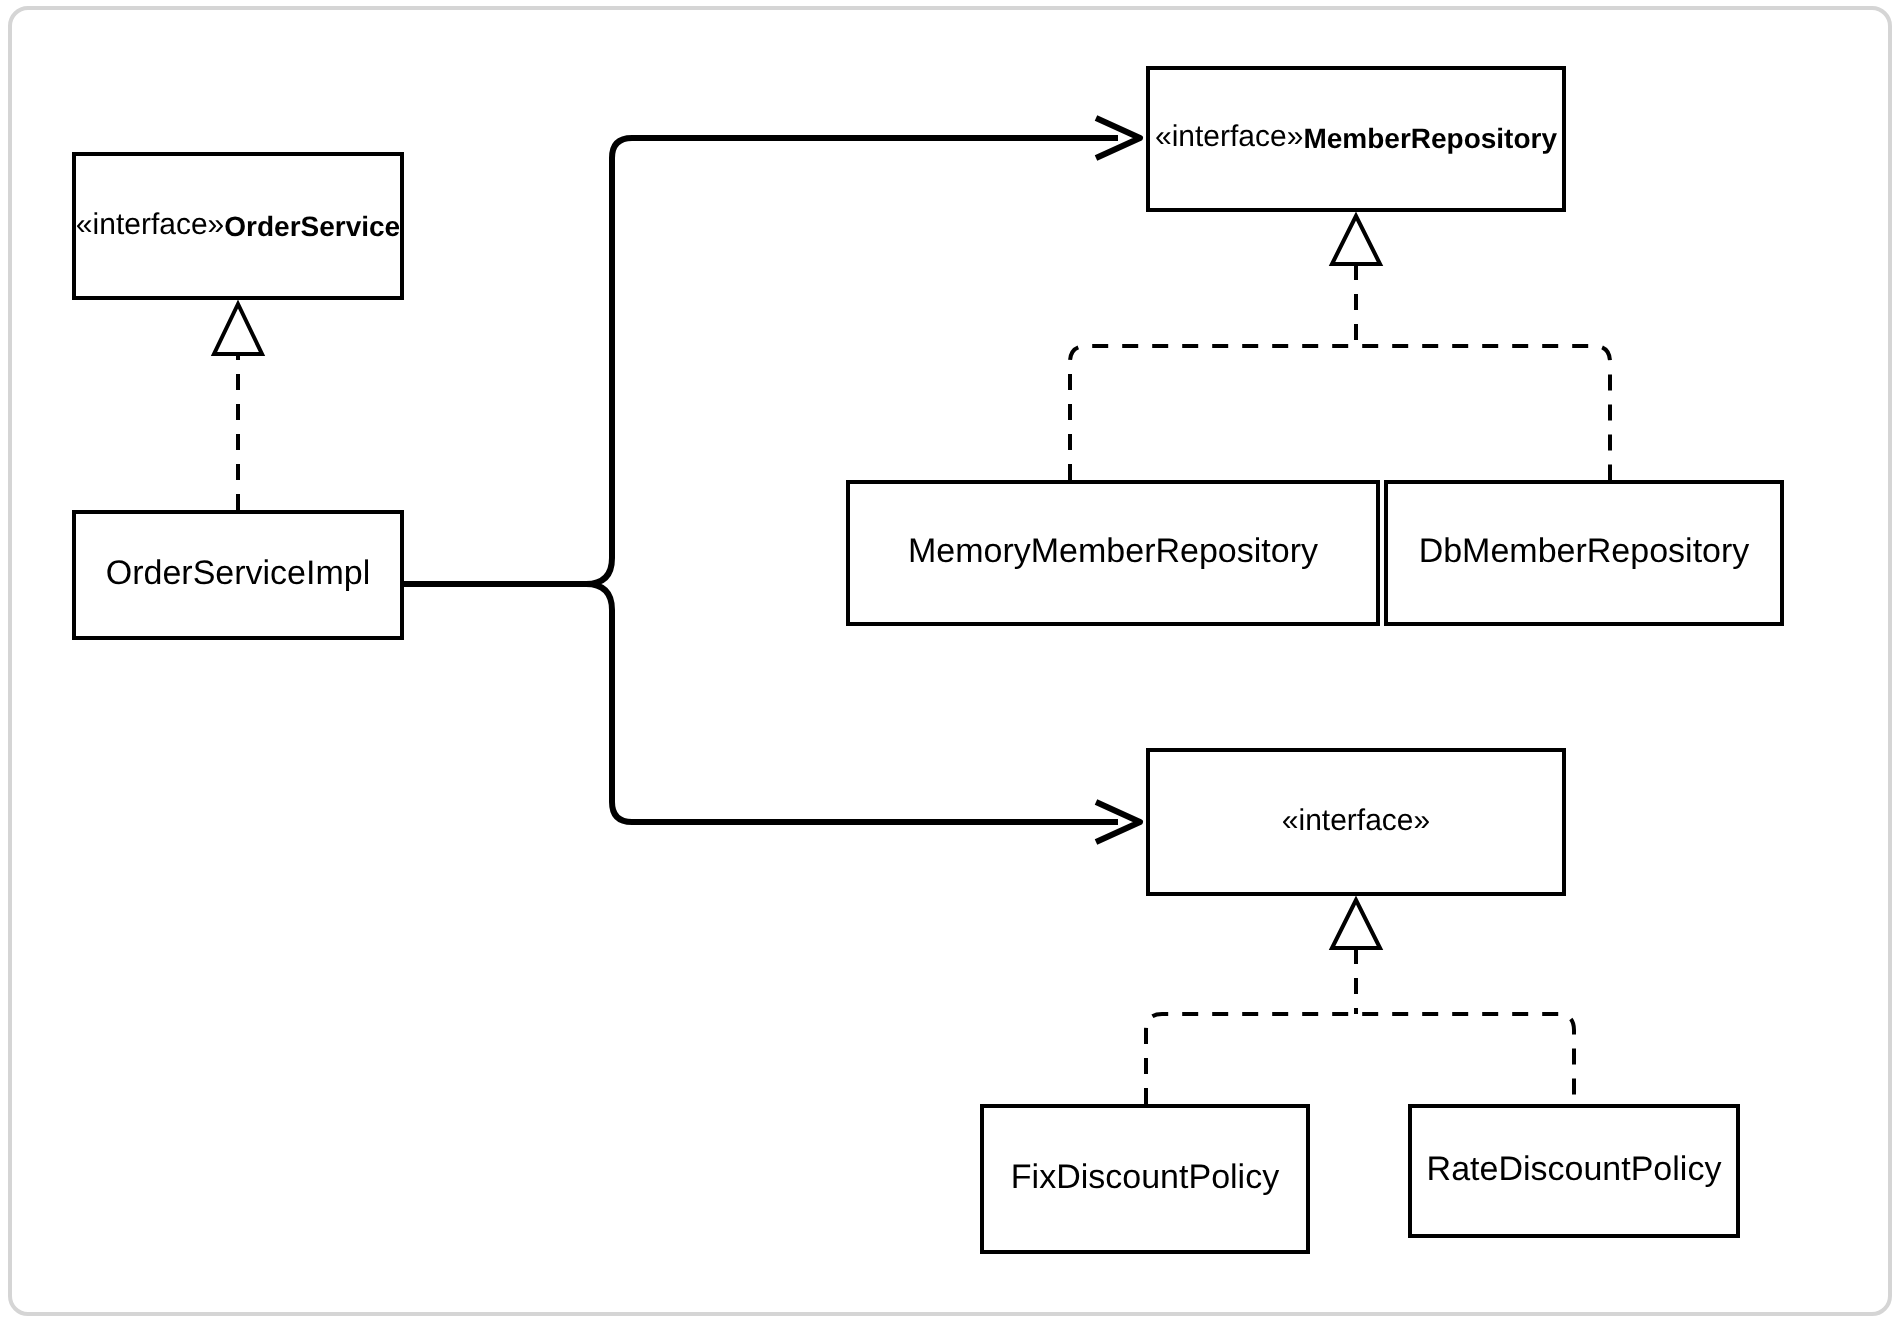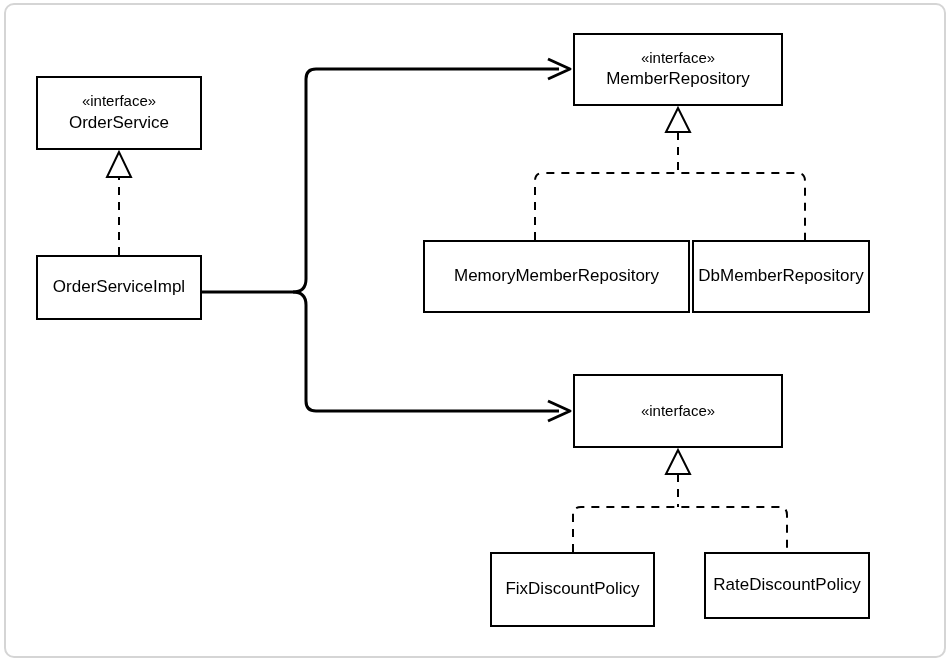--- a/index.html
+++ b/index.html
@@ -22,29 +22,29 @@
   svg.connectors { position: absolute; left: 0; top: 0; }
   .solid  { fill: none; stroke: #000; stroke-width: 3; stroke-linejoin: round; }
   .dashed { fill: none; stroke: #000; stroke-width: 2; stroke-dasharray: 8 7; }
   .tri    { fill: #ffffff; stroke: #000; stroke-width: 2; stroke-linejoin: miter; }
   .node {
     position: absolute;
     box-sizing: border-box;
     background: #ffffff;
     border: 2px solid #000;
     display: flex;
-    flex-direction: column;
+    flex-direction: row;
     align-items: center;
     justify-content: center;
     text-align: center;
     line-height: 1.35;
     white-space: nowrap;
   }
   .node .stereo { font-size: 15px; font-weight: normal; }
-  .node .iname  { font-size: 17px; font-weight: normal; }
+  .node .iname  { font-size: 14px; font-weight: bold; }
   .node .cname  { font-size: 17px; font-weight: normal; }
 </style>
 </head>
 <body>
 
 <div class="stage">
 
   <svg class="connectors" width="950" height="664" viewBox="0 0 950 664">
 
     <path class="solid" d="M202,292 H293"></path>
@@ -76,21 +76,21 @@
 
   <div class="node" style="left:573px; top:33px; width:210px; height:73px">
     <span class="stereo">«interface»</span>
     <span class="iname">MemberRepository</span>
   </div>
 
   <div class="node" style="left:423px; top:240px; width:267px; height:73px">
     <span class="cname">MemoryMemberRepository</span>
   </div>
 
-  <div class="node" style="left:692px; top:240px; width:178px; height:73px">
+  <div class="node" style="left:692px; top:240px; width:200px; height:73px">
     <span class="cname">DbMemberRepository</span>
   </div>
 
   <div class="node" style="left:573px; top:374px; width:210px; height:74px">
     <span class="stereo">«interface»</span>
   </div>
 
   <div class="node" style="left:490px; top:552px; width:165px; height:75px">
     <span class="cname">FixDiscountPolicy</span>
   </div>

